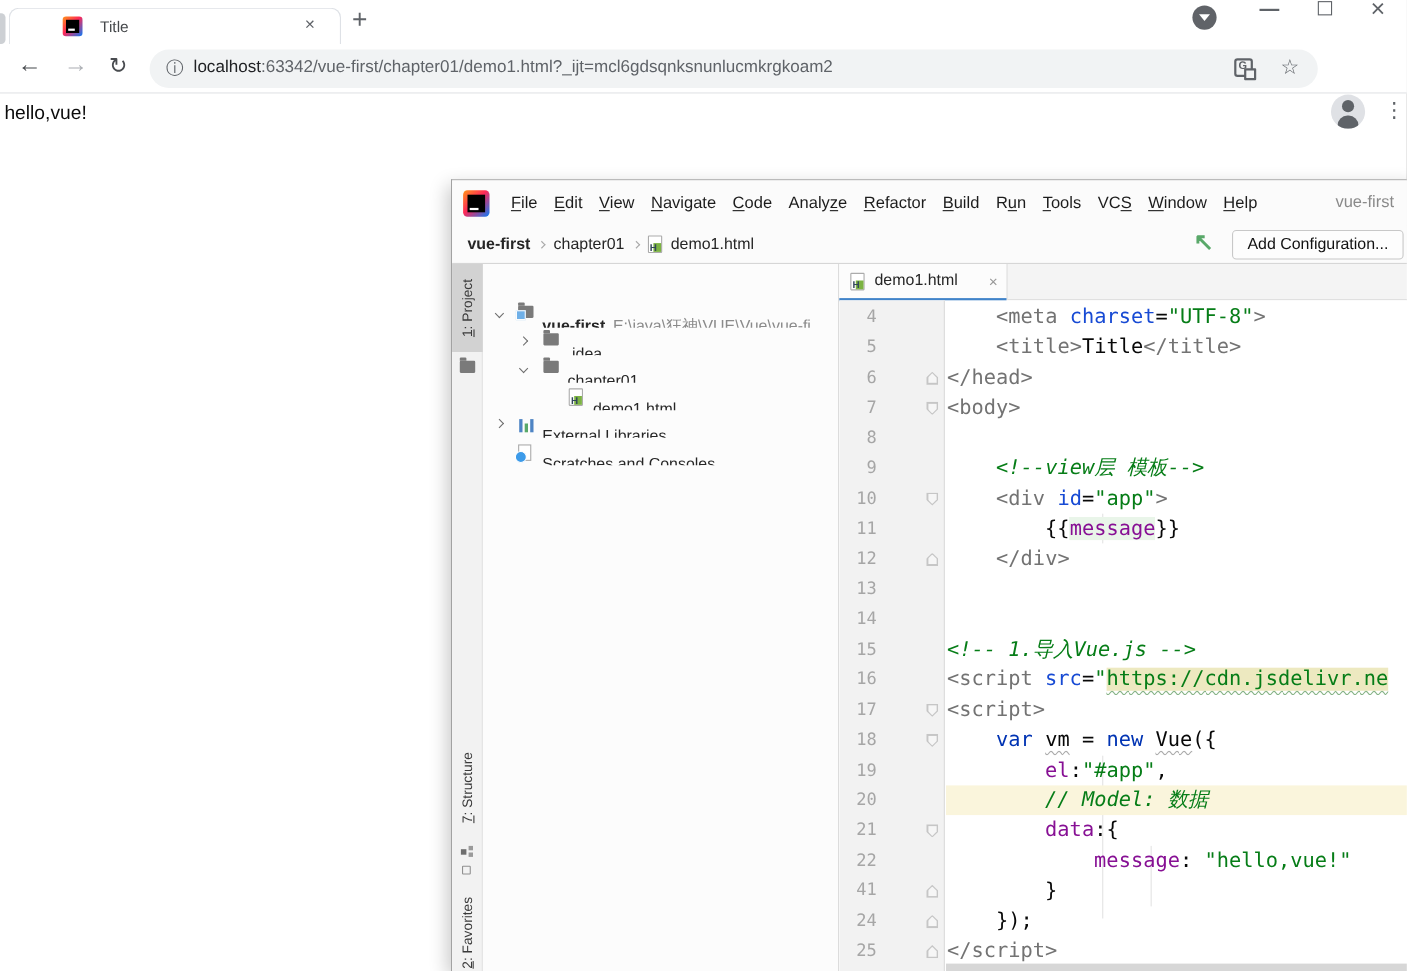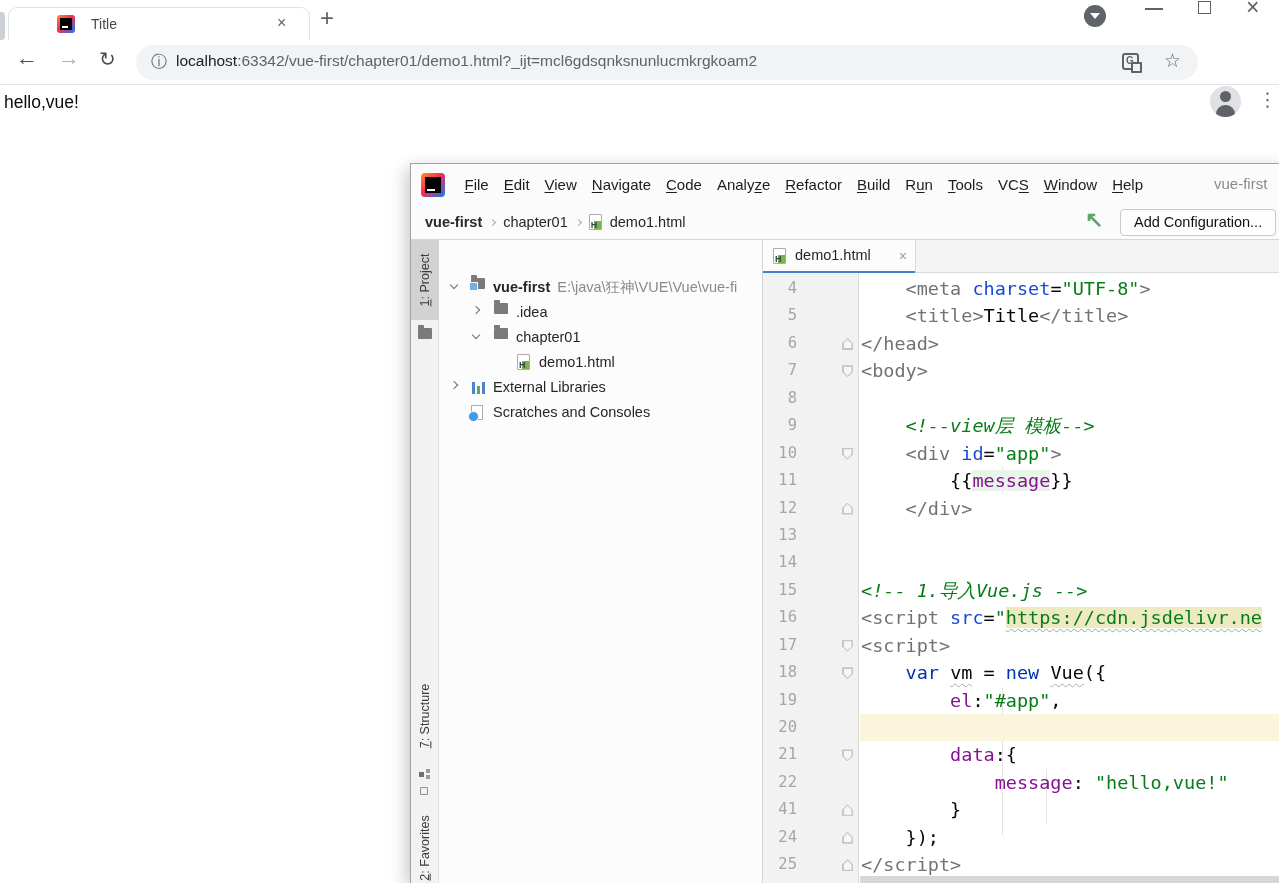--- a/index.html
+++ b/index.html
@@ -95,21 +95,21 @@
   .ico-collapse::before{content:"";position:absolute;left:1px;top:2px;width:11px;height:2px;background:#707070;}
   .ico-collapse::after{content:"";position:absolute;left:2.5px;top:6px;border-left:4px solid transparent;border-right:4px solid transparent;border-bottom:5px solid #707070;}
   .ph-divider{position:absolute;top:8px;width:1px;height:16px;background:#D4D4D4;}
   .ico-gear{font-size:17px;}
   .ico-hide{width:12px;height:2px;background:#707070;}
 
   .tree{position:absolute;left:0;top:33px;right:0;}
   .tree-row{position:relative;height:25px;line-height:25px;font-size:14.5px;color:#262626;white-space:nowrap;overflow:hidden;cursor:default;}
   .tree-row .chev{position:absolute;top:9px;}
   .tree-ic{position:absolute;top:5px;}
-  .tree-label{position:absolute;top:2px;}
+  .tree-label{position:absolute;top:12px;}
   .tree-label b{font-weight:bold;}
   .tree-path{color:#8A8A8A;margin-left:7px;}
   .ico-html{position:relative;display:inline-block;width:13px;height:16px;background:#FFF;border:1px solid #ABABAB;border-radius:1px;}
   .ico-html::after{content:"";position:absolute;right:0;bottom:0;width:7px;height:8px;background:#7CB342;}
   .ico-html::before{content:"H";position:absolute;left:1px;bottom:-1px;font:bold 9px "Liberation Sans",sans-serif;color:#33475B;z-index:1;}
   .ico-lib{position:relative;display:inline-block;width:15px;height:14px;}
   .ico-lib::before{content:"";position:absolute;left:1px;bottom:1px;width:3px;height:12px;background:#4E84C4;box-shadow:10px 0 0 #4E84C4;}
   .ico-lib::after{content:"";position:absolute;left:6px;bottom:1px;width:3px;height:8px;background:#59A869;}
   .ico-scr{position:relative;display:inline-block;width:12px;height:15px;background:#fff;border:1px solid #ABABAB;}
   .ico-scr::after{content:"";position:absolute;left:-4px;bottom:-3px;width:9px;height:9px;border-radius:50%;background:#3D9BE9;border:1px solid #fff;}
@@ -360,20 +360,21 @@
                 </span>
                 <span class="cl-text"><span class="sg-ind">    </span><span class="sg-kw">var</span><span class="sg-pln"> </span><span class="sg-idw">vm</span><span class="sg-pln"> = </span><span class="sg-kw">new</span><span class="sg-pln"> </span><span class="sg-idw">Vue</span><span class="sg-pln">({</span></span>
               </div>
               <div class="cl">
                 <span class="cl-num">19</span>
                 <span class="cl-text"><span class="sg-ind">        </span><span class="sg-prop">el</span><span class="sg-pln">:</span><span class="sg-str">"#app"</span><span class="sg-pln">,</span></span>
               </div>
               <div class="cl">
                 <div class="cl-hl"></div>
                 <span class="cl-num">20</span>
+                <span class="cl-text"><span class="sg-ind">        </span><span class="sg-com">// Model: 数据</span></span>
               </div>
               <div class="cl">
                 <span class="cl-num">21</span>
                 <span class="fold down">
                   <span class="f-out"></span>
                   <span class="f-in"></span>
                 </span>
                 <span class="cl-text"><span class="sg-ind">        </span><span class="sg-prop">data</span><span class="sg-pln">:{</span></span>
               </div>
               <div class="cl">

